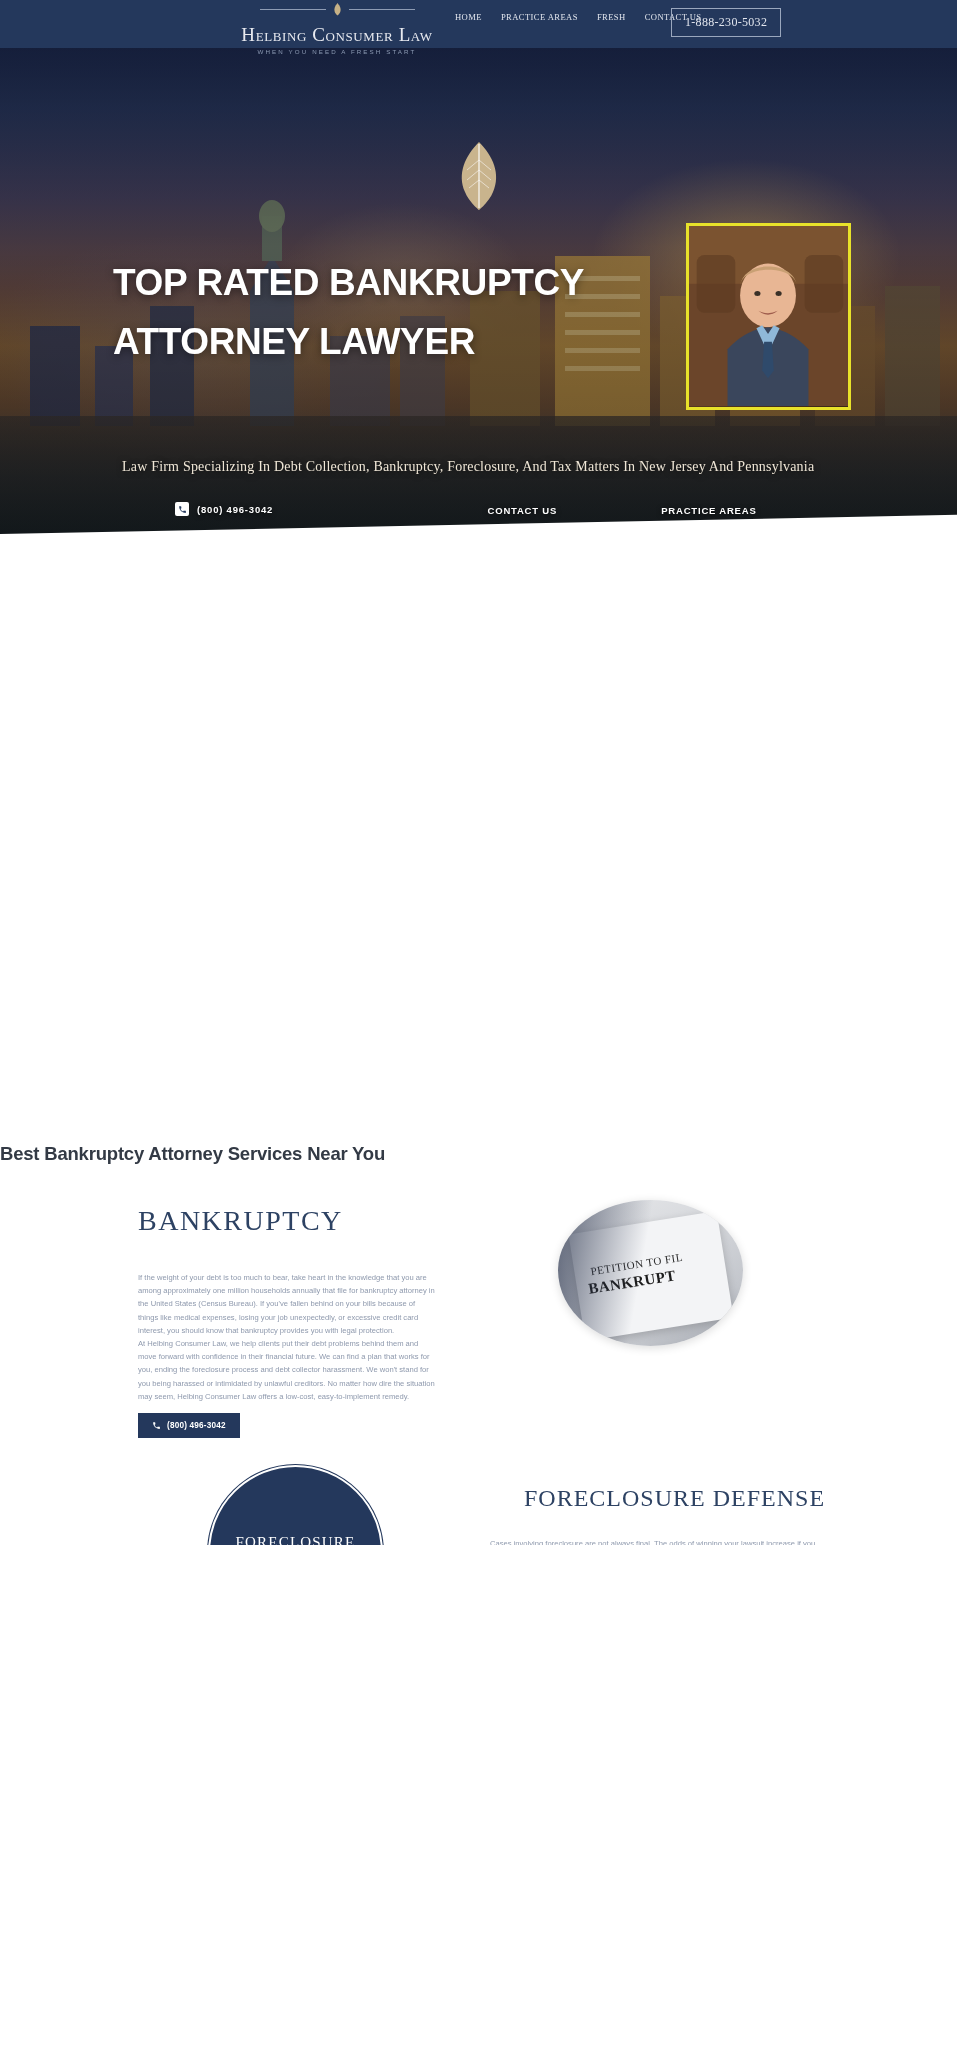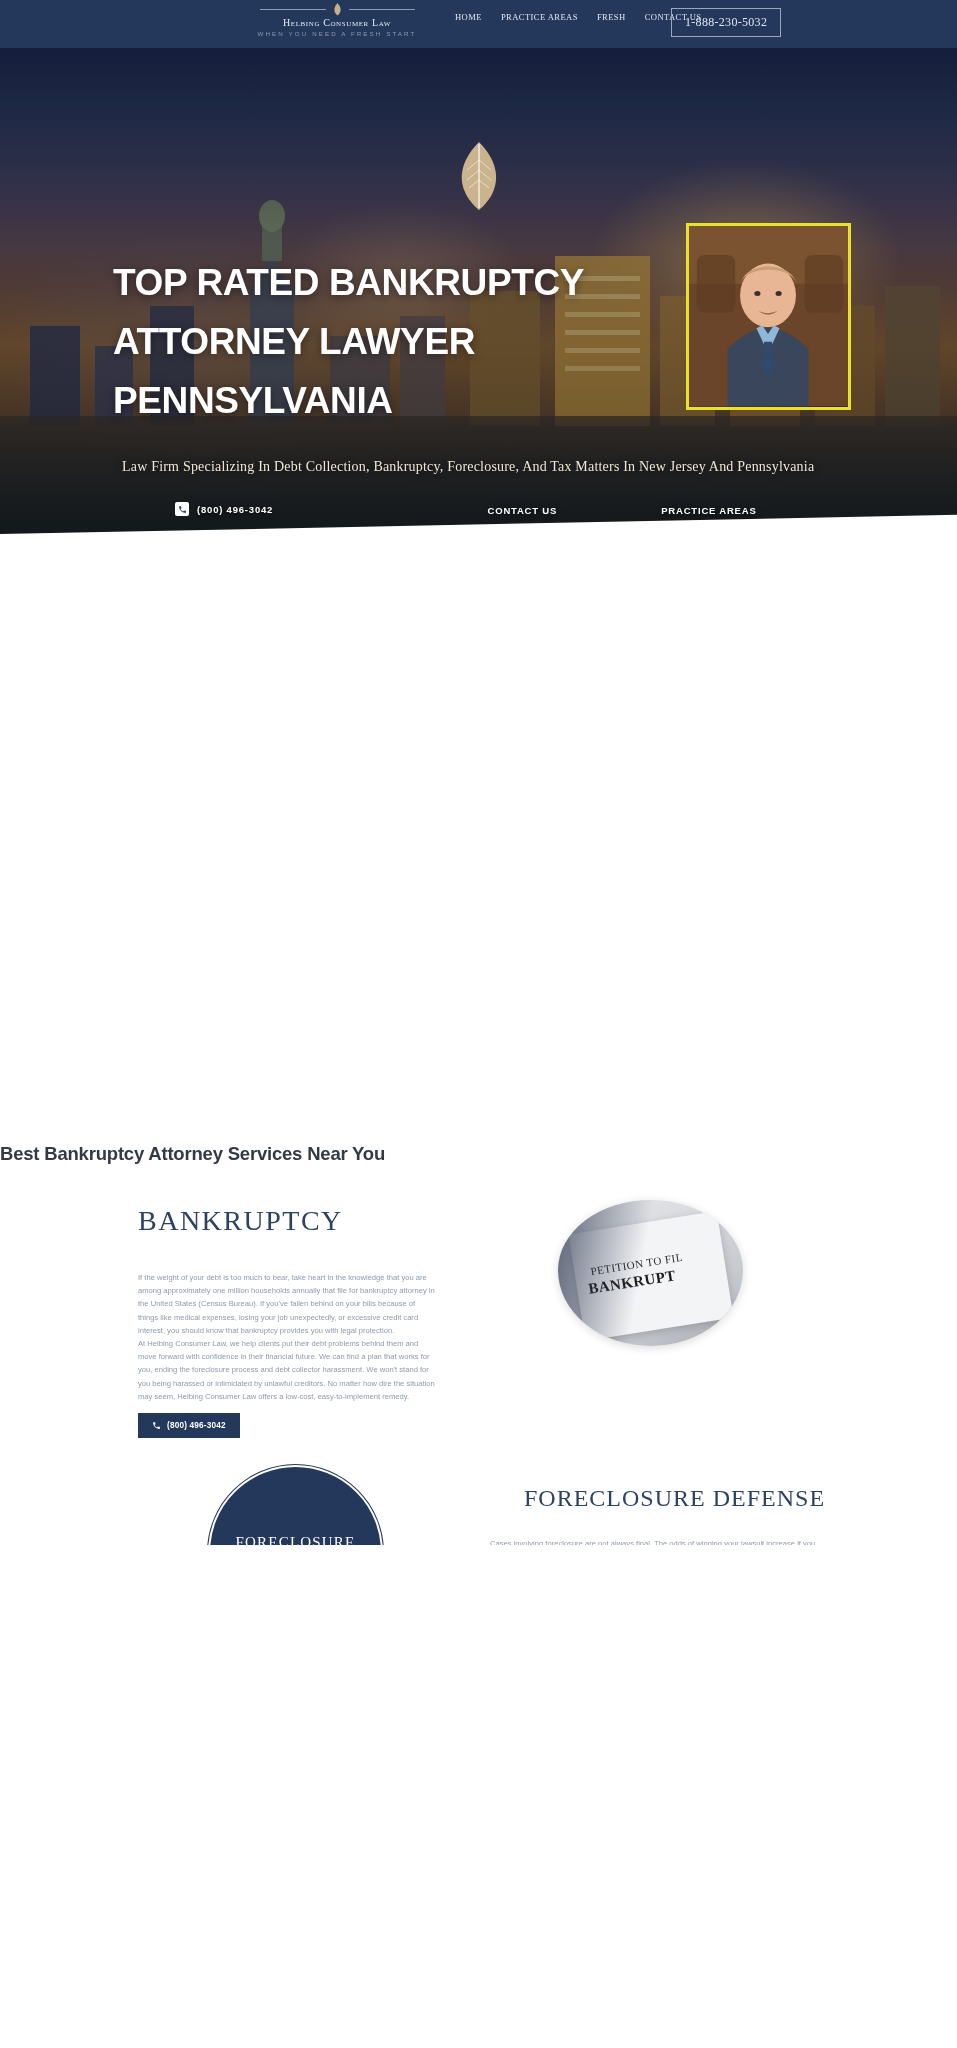--- a/index.html
+++ b/index.html
@@ -20,24 +20,24 @@
     align-items: center;
     position: relative;
     z-index: 30;
   }
   .brand { position: absolute; left: 222px; top: 3px; width: 230px; text-align: center; }
   .brand-rule { display:flex; align-items:center; justify-content:center; gap:6px; }
   .brand-rule .ln { width: 66px; height: 1px; background: #8e9cb4; }
   .leaf-mini { width: 11px; height: 13px; }
   .brand-name {
     font-family: "Liberation Serif", serif;
-    font-size: 10px;
+    font-size: 19px;
     letter-spacing: 0.6px;
     color: #e8eaf0;
-    margin-top: 1px;
+    margin-top: 8px;
     font-variant: small-caps;
     white-space: nowrap;
   }
   .brand-tag {
     font-family: "Liberation Sans", sans-serif;
     font-size: 6.2px;
     letter-spacing: 2.1px;
     color: #8c9ab3;
     margin-top: 2px;
     white-space: nowrap;
@@ -373,21 +373,20 @@
     <svg class="leaf-logo" viewBox="0 0 60 72">
       <path d="M30 2 C44 16 52 34 44 52 C40 62 30 70 30 70 C30 70 20 62 16 52 C8 34 16 16 30 2 Z" fill="#c9b48d"></path>
       <path d="M30 4 C30 24 30 50 30 68" stroke="#ffffff" stroke-width="1.4" fill="none" opacity=".8"></path>
       <path d="M30 20 L18 30 M30 30 L18 40 M30 40 L20 48 M30 20 L42 30 M30 30 L42 40 M30 40 L40 48" stroke="#ffffff" stroke-width="1" opacity=".55" fill="none"></path>
     </svg>
 
     <div class="hero-inner">
       <div class="hero-title">
         <div>TOP RATED BANKRUPTCY</div>
         <div>ATTORNEY LAWYER</div>
-        <div>PENNSYLVANIA</div>
       </div>
       <div class="hero-sub">Law Firm Specializing In Debt Collection, Bankruptcy, Foreclosure, And Tax Matters In New Jersey And Pennsylvania</div>
 
       <div class="hero-cta">
         <div class="c1">
           <span class="ph-ic">
             <svg viewBox="0 0 24 24">
                 <path d="M6.6 10.8c1.4 2.8 3.8 5.1 6.6 6.6l2.2-2.2c.3-.3.7-.4 1-.2 1.1.4 2.4.6 3.6.6.6 0 1 .4 1 1V20c0 .6-.4 1-1 1C10.6 21 3 13.4 3 4c0-.6.4-1 1-1h3.5c.6 0 1 .4 1 1 0 1.3.2 2.5.6 3.6.1.3 0 .7-.2 1l-2.3 2.2z"></path>
               </svg>
           </span>

